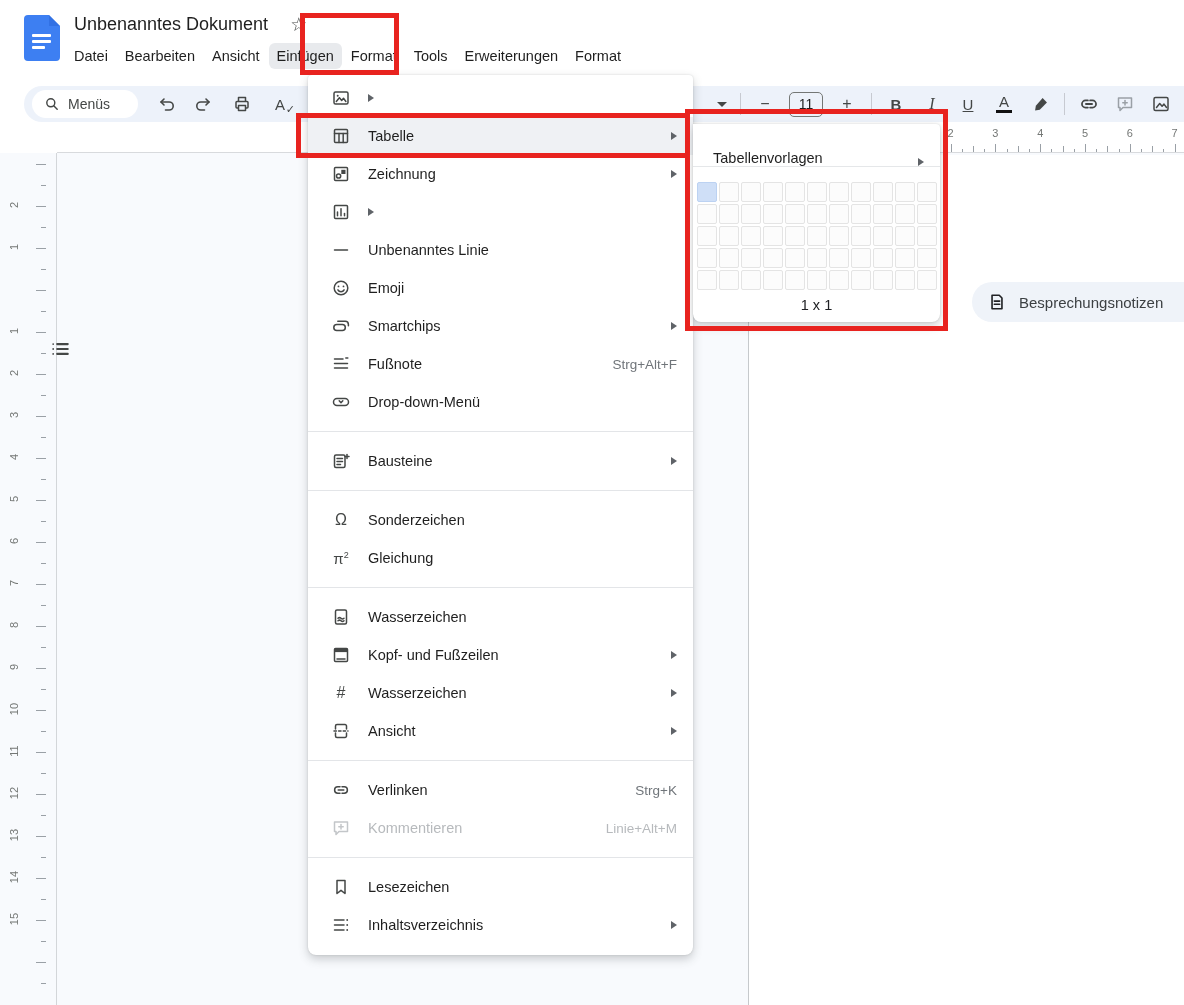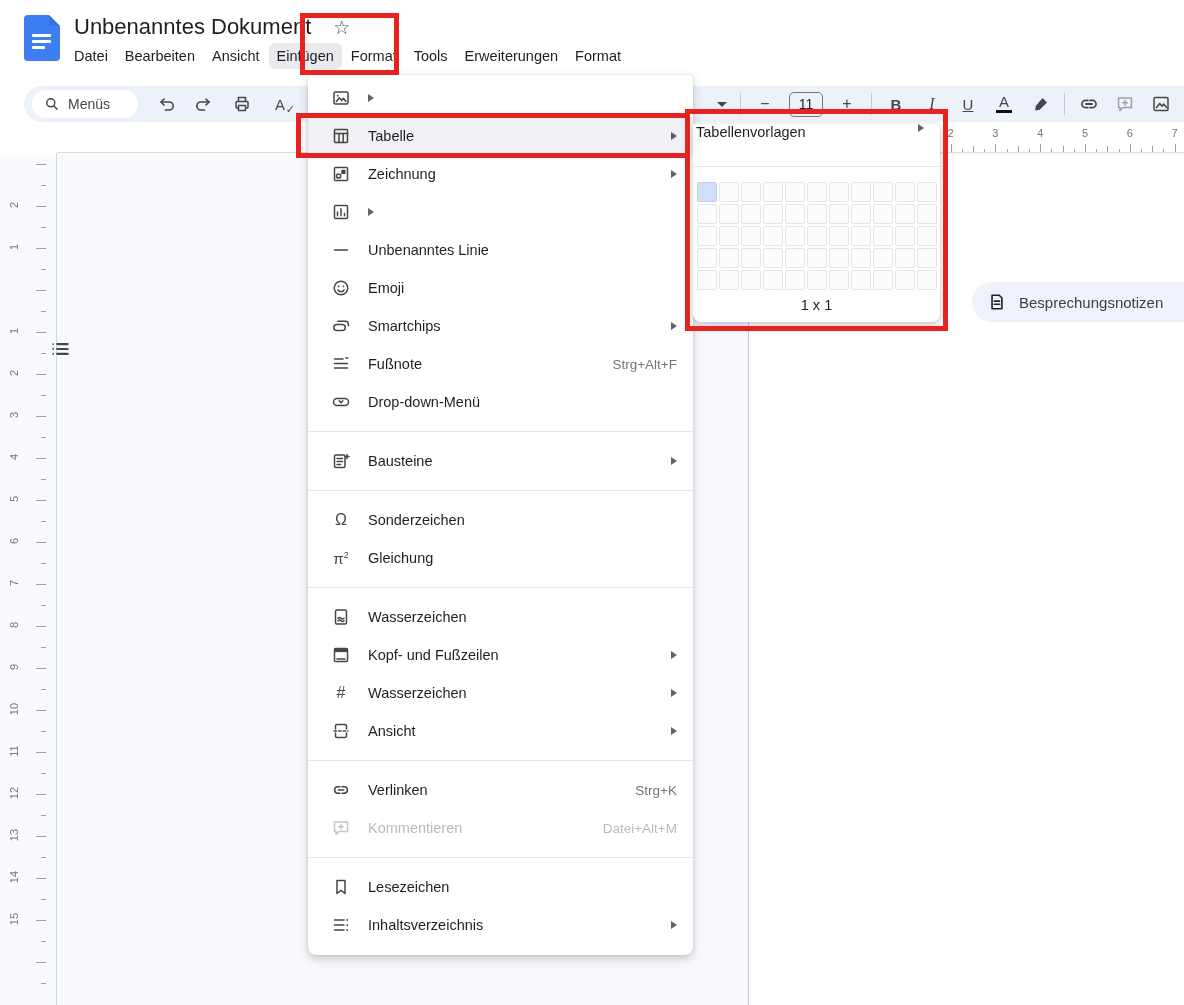--- a/index.html
+++ b/index.html
@@ -10,21 +10,21 @@
   }
   
   .logo { position:absolute; left:24px; top:15px; width:36px; height:46px; cursor:pointer; }
   .logo .sheet { position:absolute; inset:0; background:var(--accent-blue,#3d7ff2); border-radius:4px; }
   .logo .fold { position:absolute; right:0; top:0; width:0; height:0;
     border-top:11px solid #fff; border-left:11px solid transparent; }
   .logo .fold2 { position:absolute; right:0; top:0; width:11px; height:11px;
     background:#2a66d9; clip-path:polygon(0 0, 0 100%, 100% 100%); opacity:.55; }
   .logo .line { position:absolute; left:8px; height:3px; background:#fff; border-radius:1px; }
   .title-row { position:absolute; left:74px; top:14px; display:flex; align-items:center; gap:22px; }
-  .doc-title { font-size:22px; color:#1f1f1f; }
+  .doc-title { font-size:18px; color:#1f1f1f; }
   .star { font-size:19px; color:#444746; cursor:pointer; line-height:1; }
   .menubar { position:absolute; left:66px; top:43px; display:flex; }
   .menubar .mb-btn {
     font-size:14.5px; color:#1f1f1f; padding:3px 8px; margin-right:1px;
     border:none; background:transparent; border-radius:6px; cursor:pointer;
     font-family:inherit; line-height:20px;
   }
   .menubar .mb-btn.active { background:#e8eaed; }
   
   .toolbar { position:absolute; left:24px; top:86px; right:0; height:36px;
@@ -86,21 +86,21 @@
     border-top:4.5px solid transparent; border-bottom:4.5px solid transparent; }
   .mi.disabled .lbl, .mi.disabled .sc { color:#b7babd; }
   .mi.disabled .ic { color:#c3c6c9; }
   .msep { height:1px; background:#e3e5e8; margin:10px 0; }
   .glyph { font-size:15px; }
   .glyph sup { font-size:9px; }
   
   .submenu-panel { position:absolute; left:693px; top:124px; width:247px; height:198px;
     background:#fff; border-radius:0 4px 8px 8px; z-index:25;
     box-shadow:0 4px 10px rgba(60,64,67,.25), 0 0 2px rgba(60,64,67,.2); }
-  .sm-header { height:42px; display:flex; align-items:flex-start; padding:0 16px 0 3px; cursor:pointer; }
+  .sm-header { height:42px; display:flex; align-items:flex-end; padding:0 16px 0 20px; cursor:pointer; }
   .sm-header .lbl { flex:1; font-size:14.5px; color:#1f1f1f; }
   .sm-sep { height:1px; background:#e5e7e9; }
   .tgrid { padding:15px 0 0 4px; display:grid; grid-template-columns:repeat(11,20px);
     grid-auto-rows:20px; gap:2px; }
   .tcell { width:20px; height:20px; background:#fcfcfc; border:1px solid #e4e4e4;
     border-radius:2px; cursor:pointer; }
   .tcell.sel { background:var(--selected-cell,#cfdff7); border-color:#bcd2f2; }
   .size-label { text-align:center; margin-top:7px; font-size:14.5px; color:#202124; }
   
   .redbox { position:absolute; border:5px solid var(--annotation-red,#e8231f);
@@ -521,21 +521,21 @@
       </div>
       <div class="mi disabled">
         <span class="ic">
           <svg width="20" height="20" viewBox="0 0 20 20" fill="none" stroke="currentColor" stroke-width="1.5" stroke-linecap="round" stroke-linejoin="round">
             <path d="M3.5 4h13v9.5H8l-3 3v-3H3.5z"></path>
             <line x1="10" y1="6.5" x2="10" y2="11"></line>
             <line x1="7.8" y1="8.75" x2="12.2" y2="8.75"></line>
           </svg>
         </span>
         <span class="lbl">Kommentieren</span>
-        <span class="sc">Datei+Alt+M</span>
+        <span class="sc">Linie+Alt+M</span>
       </div>
       <div class="msep"></div>
       <div class="mi">
         <span class="ic">
           <svg width="20" height="20" viewBox="0 0 20 20" fill="none" stroke="currentColor" stroke-width="1.5" stroke-linecap="round" stroke-linejoin="round">
             <path d="M6 3.5h8v13l-4-3.2-4 3.2z"></path>
           </svg>
         </span>
         <span class="lbl">Lesezeichen</span>
       </div>

